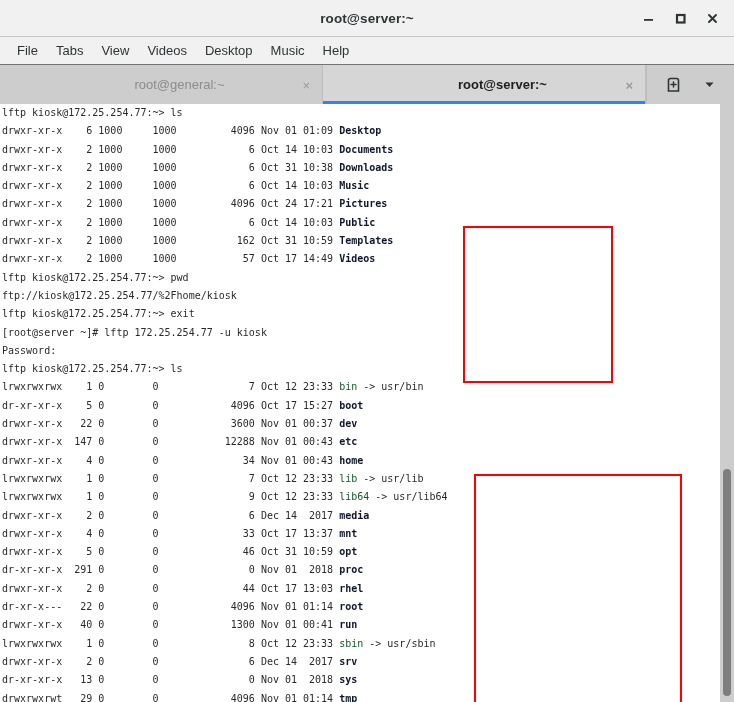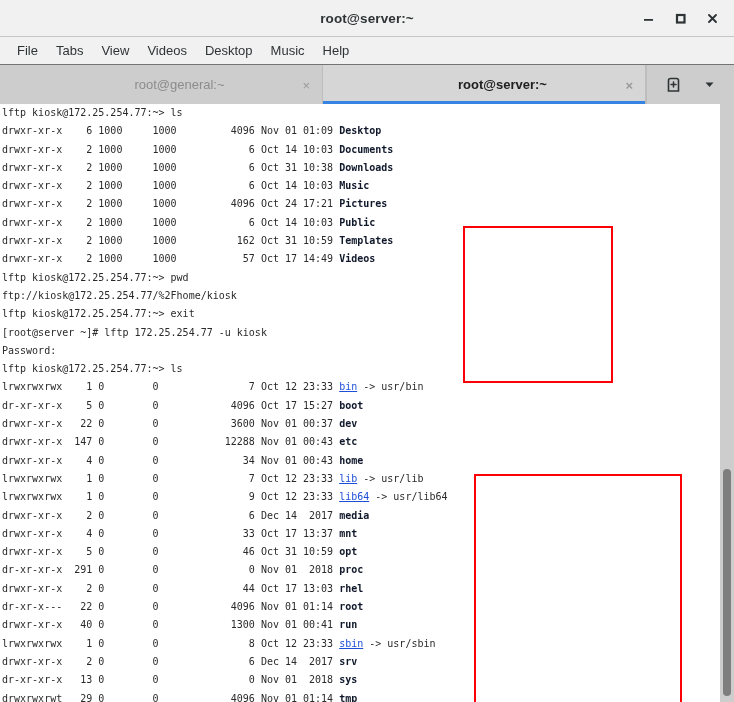--- a/index.html
+++ b/index.html
@@ -147,21 +147,21 @@
     font-family: "DejaVu Sans Mono", "Liberation Mono", monospace;
     font-size: 10px;
     line-height: 18.3px;
     color: #2a2a2a;
     white-space: pre;
     overflow: hidden;
     letter-spacing: 0px;
   }
   .term .ln { display: block; height: 18.3px; }
   .c-dir  { color: #0f172a; font-weight: bold; }
-  .c-link { color: #1d4ed8; text-decoration: underline; }
+  .c-link { color: #14532d; }
   .c-txt  { color: #2a2a2a; }
 
   
   .redbox {
     position: absolute;
     border: 2px solid #fb0007;
     pointer-events: none;
     background: transparent;
   }
   #redbox-1 { left: 463px; top: 122px; width: 150px; height: 157px; }

